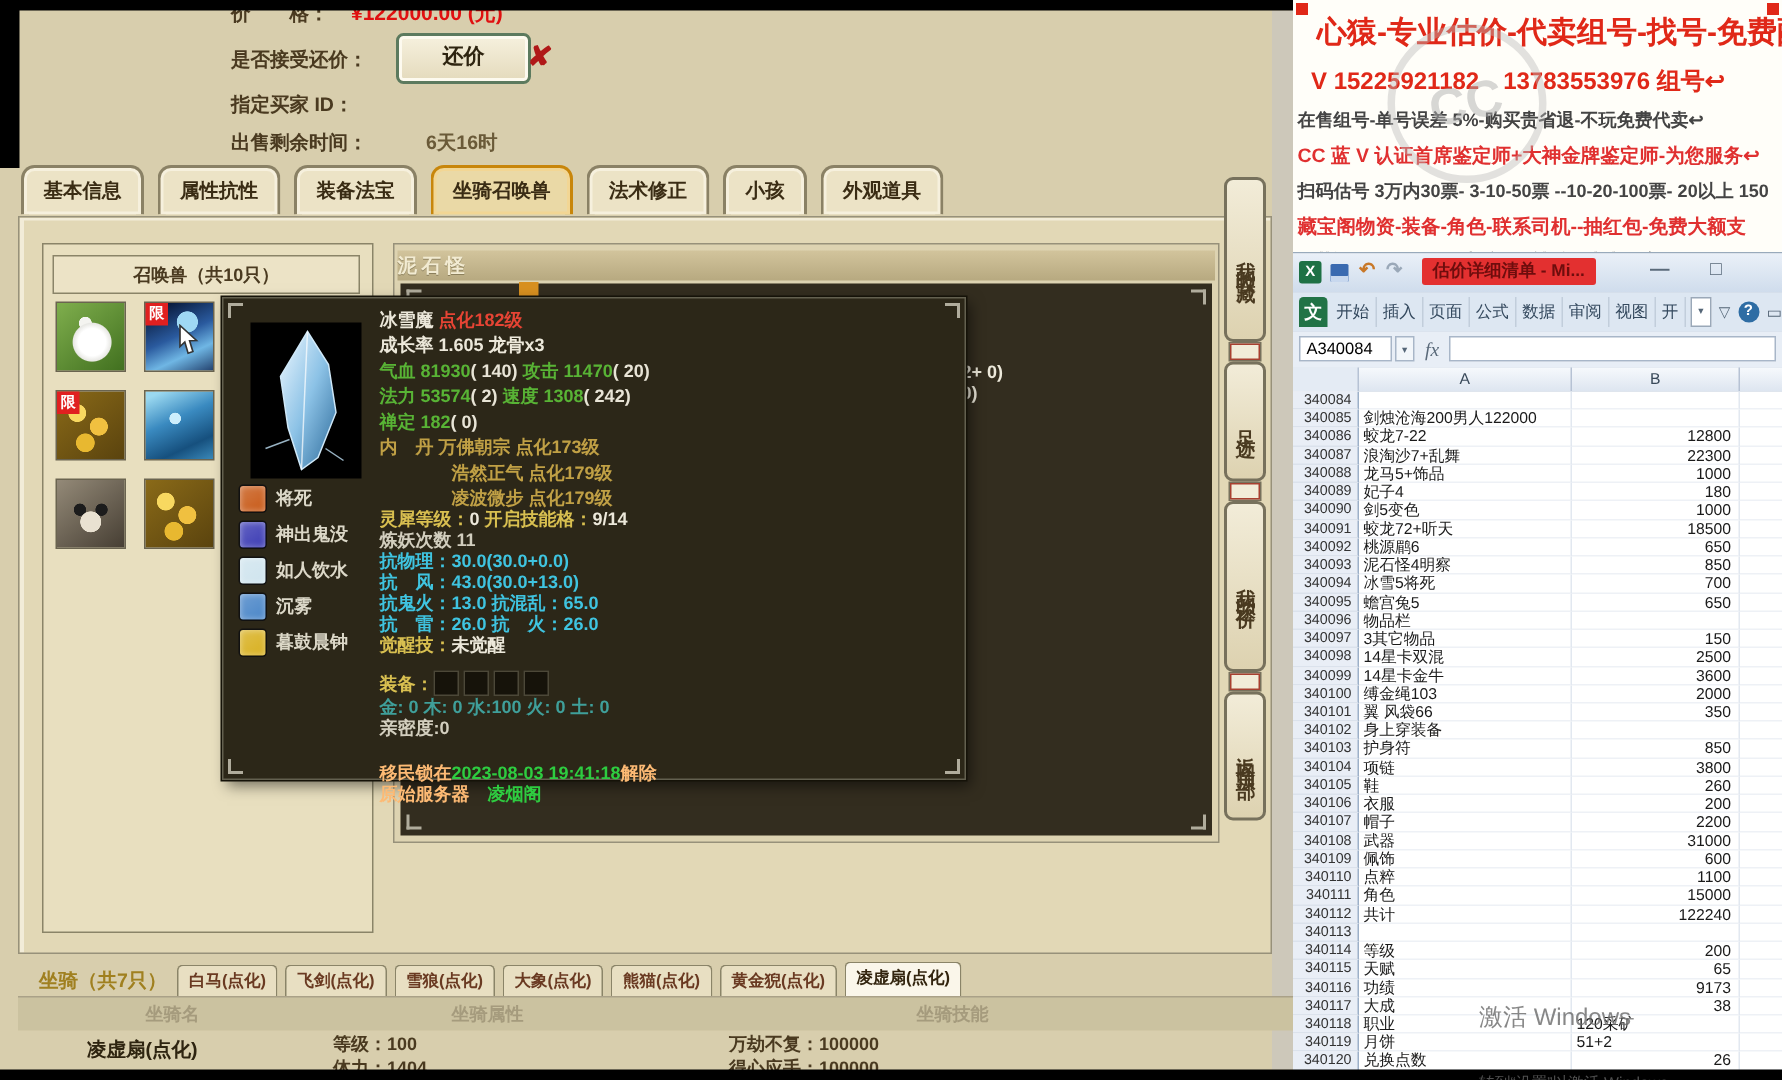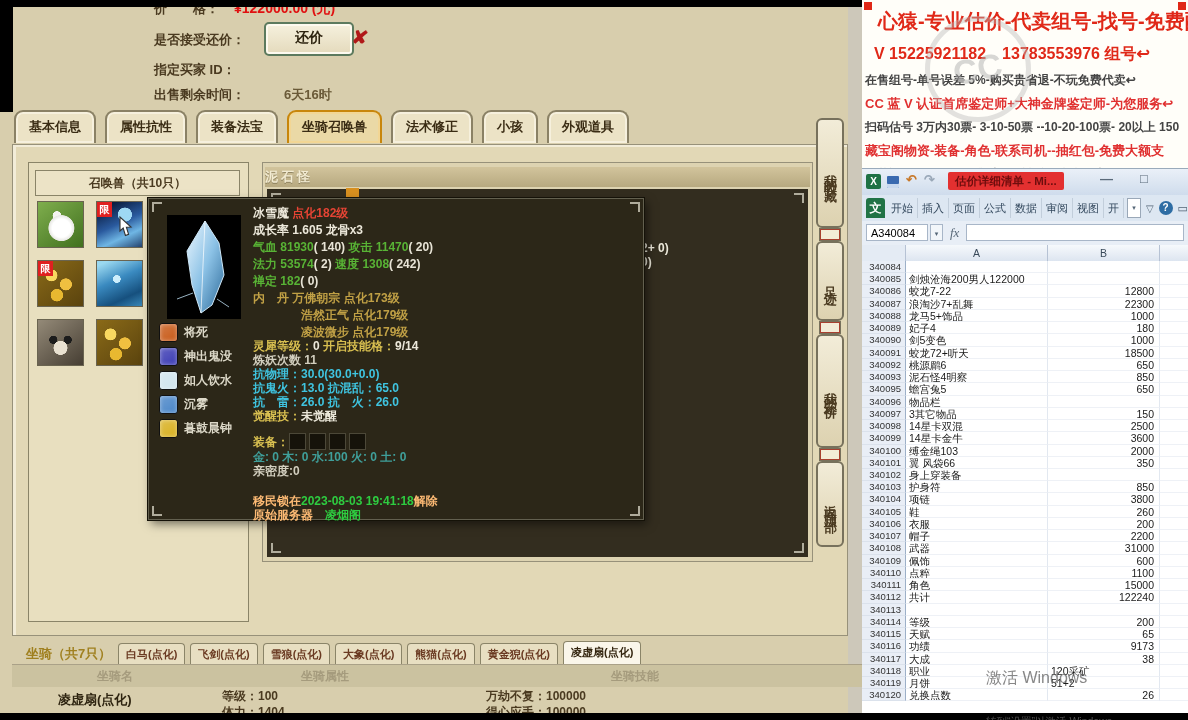--- a/index.html
+++ b/index.html
@@ -268,20 +268,21 @@
         </div>
         <div class="skrow">
           <span class="skicon" style="background: linear-gradient(145deg, rgba(255, 255, 255, 0.2), transparent), rgb(216, 176, 32);"></span>
           <span class="skname">暮鼓晨钟</span>
         </div>
       </div>
     <div id="tt-mid">
         <div class="tml"><span class="y2">灵犀等级：</span><span class="w">0</span><span class="y2"> 开启技能格：</span><span class="w">9/14</span></div>
         <div class="tml"><span class="w2">炼妖次数 11</span></div>
         <div class="tml"><span class="c">抗物理：30.0(30.0+0.0)</span></div>
+        <div class="tml"><span class="c">抗　风：43.0(30.0+13.0)</span></div>
         <div class="tml"><span class="c">抗鬼火：13.0 抗混乱：65.0</span></div>
         <div class="tml"><span class="c">抗　雷：26.0 抗　火：26.0</span></div>
         <div class="tml"><span class="y2">觉醒技：</span><span class="w">未觉醒</span></div>
         <div class="tml" style="margin-top: 10px;"><span class="y2">装备：</span><span class="eqbox"></span><span class="eqbox"></span><span class="eqbox"></span><span class="eqbox"></span></div>
         <div class="tml"><span class="t">金: 0 木: 0 水:100 火: 0 土: 0</span></div>
         <div class="tml"><span class="w2">亲密度:0</span></div>
         <div class="tml" style="margin-top: 16px;"><span class="r2">移民锁在</span><span class="gr">2023-08-03 19:41:18</span><span class="r2">解除</span></div>
         <div class="tml"><span class="r2">原始服务器　</span><span class="gr">凌烟阁</span></div>
       </div>
     <div class="cbr tl" style="left:3px;top:3px;"></div>
@@ -435,20 +436,26 @@
             <div class="cb num">650</div>
             <div class="cc"></div>
           </div>
           <div class="xrow">
             <div class="rh">340093</div>
             <div class="ca">泥石怪4明察</div>
             <div class="cb num">850</div>
             <div class="cc"></div>
           </div>
           <div class="xrow">
+            <div class="rh">340094</div>
+            <div class="ca">冰雪5将死</div>
+            <div class="cb num">700</div>
+            <div class="cc"></div>
+          </div>
+          <div class="xrow">
             <div class="rh">340095</div>
             <div class="ca">蟾宫兔5</div>
             <div class="cb num">650</div>
             <div class="cc"></div>
           </div>
           <div class="xrow">
             <div class="rh">340096</div>
             <div class="ca">物品栏</div>
             <div class="cb"></div>
             <div class="cc"></div>

